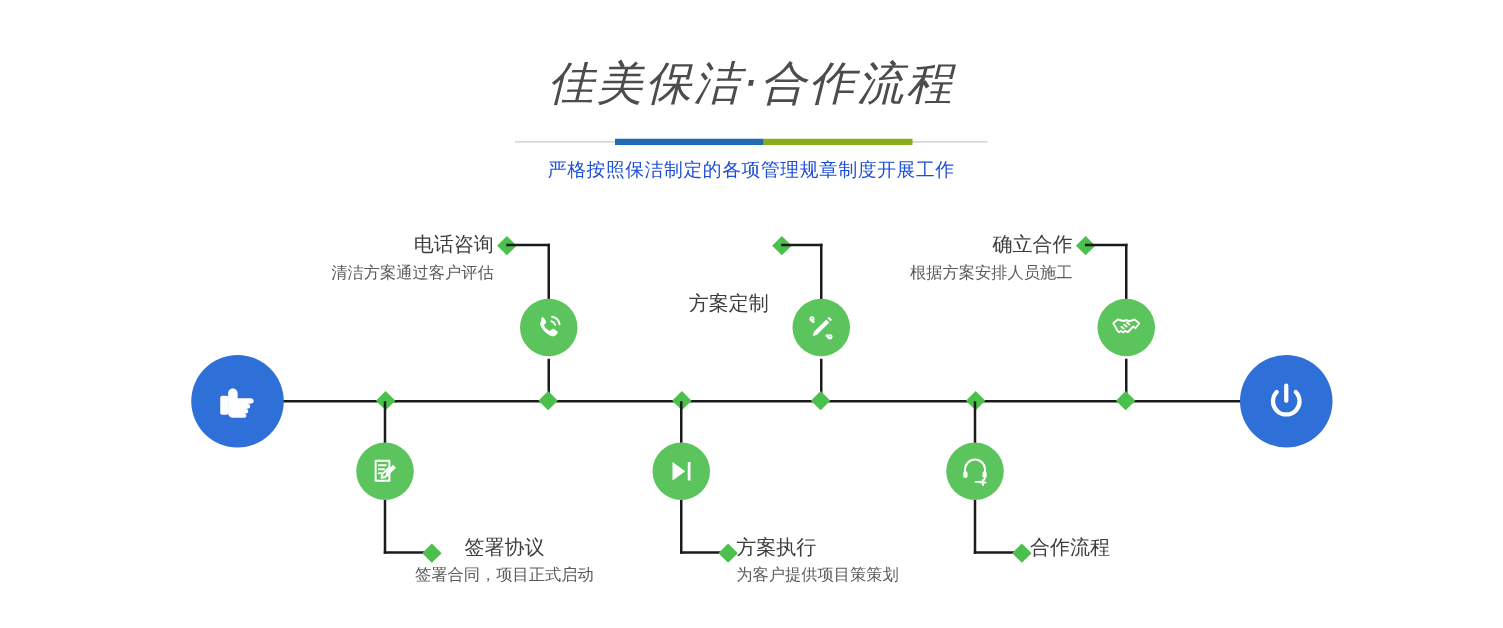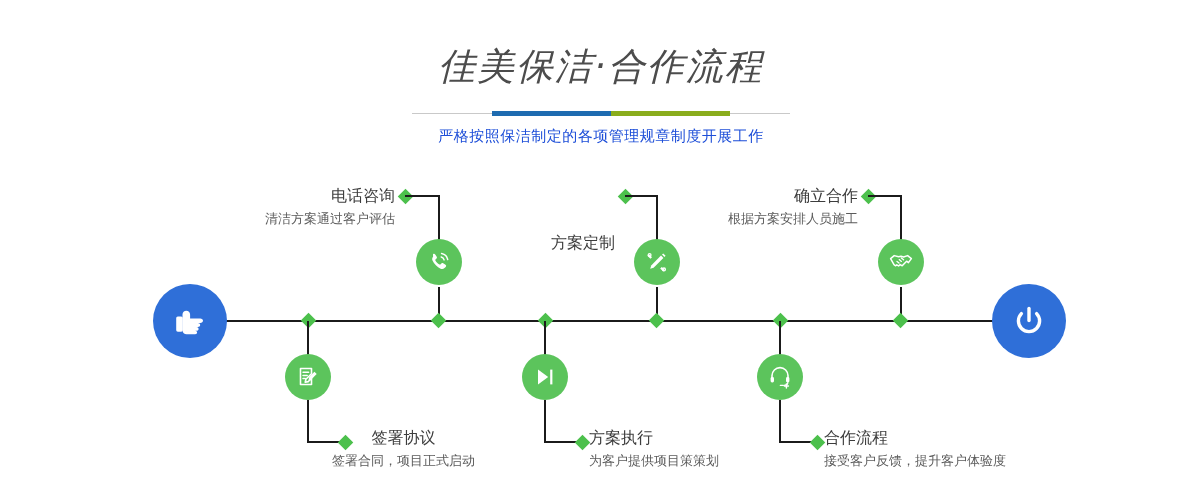--- a/index.html
+++ b/index.html
@@ -212,17 +212,16 @@
           <path d="M13.4 21.4h2.6" stroke="#ffffff" stroke-width="1.4" stroke-linecap="round"></path>
           <path d="M19.4 20.0v4.0M17.4 22.0h4.0" stroke="#ffffff" stroke-width="1.5" stroke-linecap="round"></path>
         </svg>
       </span>
     </div>
     <div class="vline" style="left:779px;top:400px;height:43px;"></div>
     <div class="hline" style="left:779px;top:441px;width:36px;"></div>
     <div class="diamond" style="left:812px;top:437px;"></div>
     <div class="label down" style="left:824px;top:428px;">
       <div class="lab-title">合作流程</div>
-      <div class="lab-desc">接受客户反馈，提升客户体验度</div>
     </div>
 
   </div>
 </div>
 
 </body></html>

